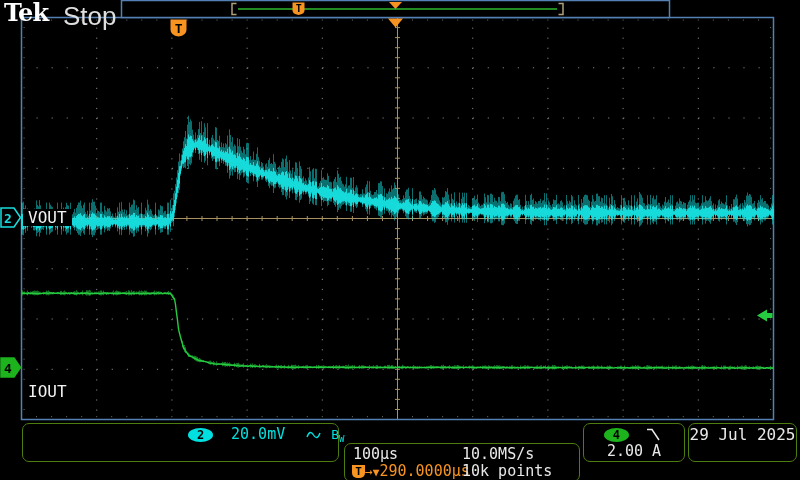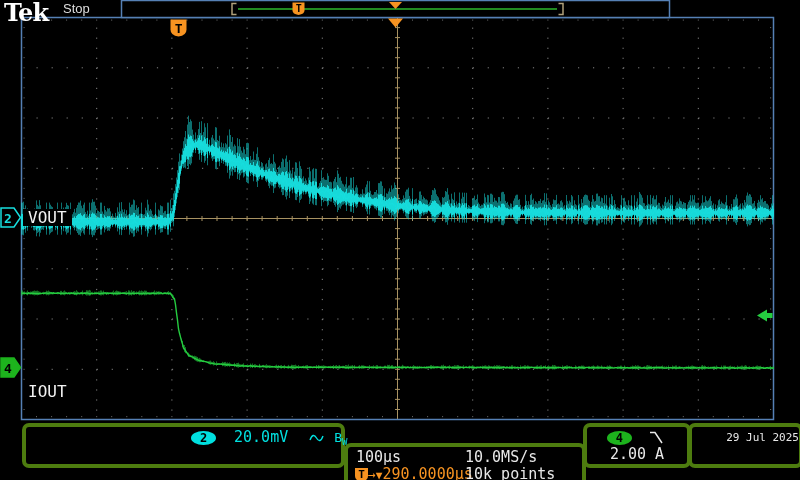--- a/index.html
+++ b/index.html
@@ -2,27 +2,27 @@
 <html><head>
 <meta charset="utf-8">
 <style>
   html,body{margin:0;padding:0;background:#000;}
   .screen{position:relative;width:800px;height:480px;background:#000;overflow:hidden;
           font-family:"DejaVu Sans Mono",monospace;-webkit-font-smoothing:none;}
   #scope-svg{position:absolute;left:0;top:0;z-index:1;}
   .tek-logo{position:absolute;left:4px;top:-2px;z-index:3;color:#ffffff;
             font-family:"DejaVu Serif",serif;font-weight:bold;font-size:24px;letter-spacing:-1px;}
   .acq-status{position:absolute;left:63px;top:1px;z-index:3;color:#dedede;
-            font-family:"Liberation Sans",sans-serif;font-size:13px;}
+            font-family:"Liberation Sans",sans-serif;font-size:26px;}
   .ch-label{position:absolute;z-index:3;color:#f2f2f2;font-size:16px;line-height:17px;
             background:#000;padding:0 5px;}
   .ch-label.v{left:23px;top:209px;}
   .ch-label.i{left:23px;top:359px;margin-top:24px;}
   .bbox{position:absolute;top:423px;height:37px;z-index:3;background:#000;
-        border:4px solid #4d7c0f;border-radius:7px;}
+        border:1px solid #4d7c0f;border-radius:7px;}
   .bbox .row{position:absolute;height:16px;line-height:16px;font-size:15px;white-space:nowrap;}
   .badge{display:inline-block;width:25px;height:14px;border-radius:50%;
          color:#000;font-weight:bold;font-size:12px;line-height:14px;text-align:center;vertical-align:middle;}
   .badge.c2{background:#00e0e0;}
   .badge.c4{background:#1db31d;}
   .cyan{color:#00e0e0;} .grn{color:#25cc40;} .wht{color:#e8e8e8;} .org{color:#f79321;}
   .tbadge-sm{display:inline-block;width:13px;height:13px;background:#f79321;color:#000;
          border-radius:0 0 5px 5px;font-weight:bold;font-size:11px;line-height:13px;text-align:center;vertical-align:middle;}
   .tri-dn{font-size:11px;}
   .arrow{font-size:13px;}
@@ -115,16 +115,16 @@
     <div class="row" style="left:0;top:2px;width:100%;text-align:center;">
       <span class="badge c4">4</span>
       <span style="margin-left:8px;"><svg class="slope-icon" width="18" height="15" viewBox="0 0 18 15">
             <path d="M1,2.5 H6 L13,13" stroke="#e8e8e8" stroke-width="1.5" fill="none"></path>
           </svg></span>
     </div>
     <div class="row wht" style="left:0;top:19px;width:100%;text-align:center;">2.00 A</div>
   </div>
 
   <div class="bbox" style="left:688px;width:107px;">
-    <div class="row wht" style="left:0;top:3px;width:100%;text-align:right;font-size:11px;">29 Jul 2025</div>
+    <div class="row wht" style="left:0;top:3px;width:100%;text-align:center;font-size:16px;">29 Jul 2025</div>
   </div>
 
 </div>
 
 </body></html>

